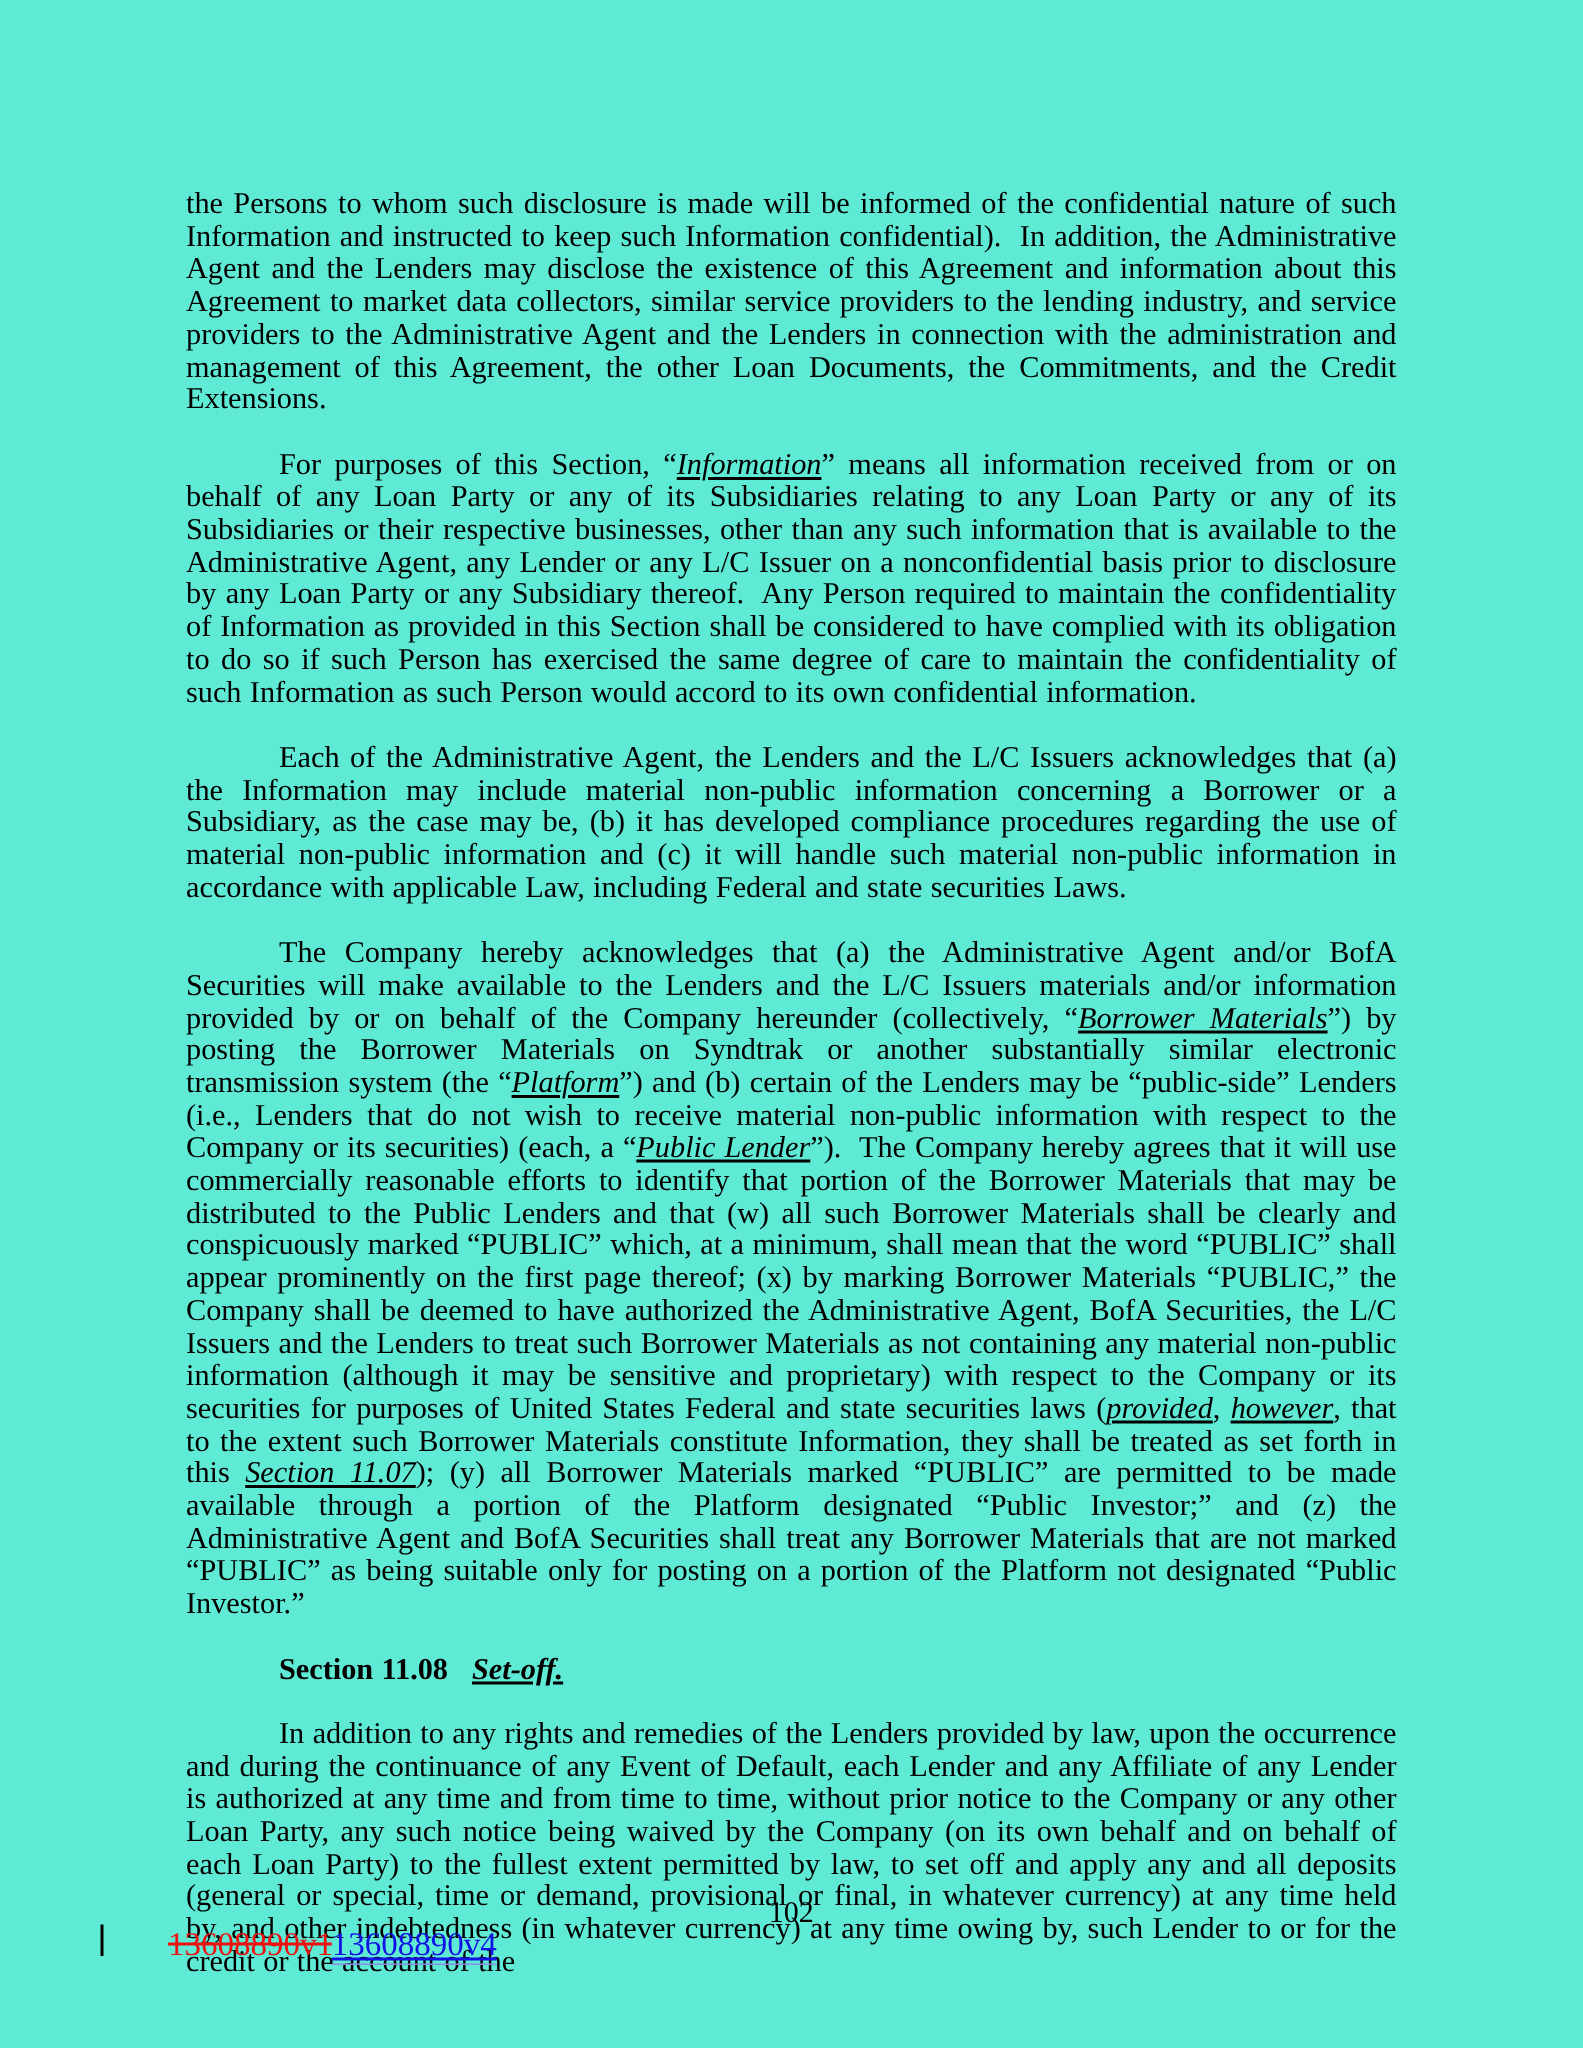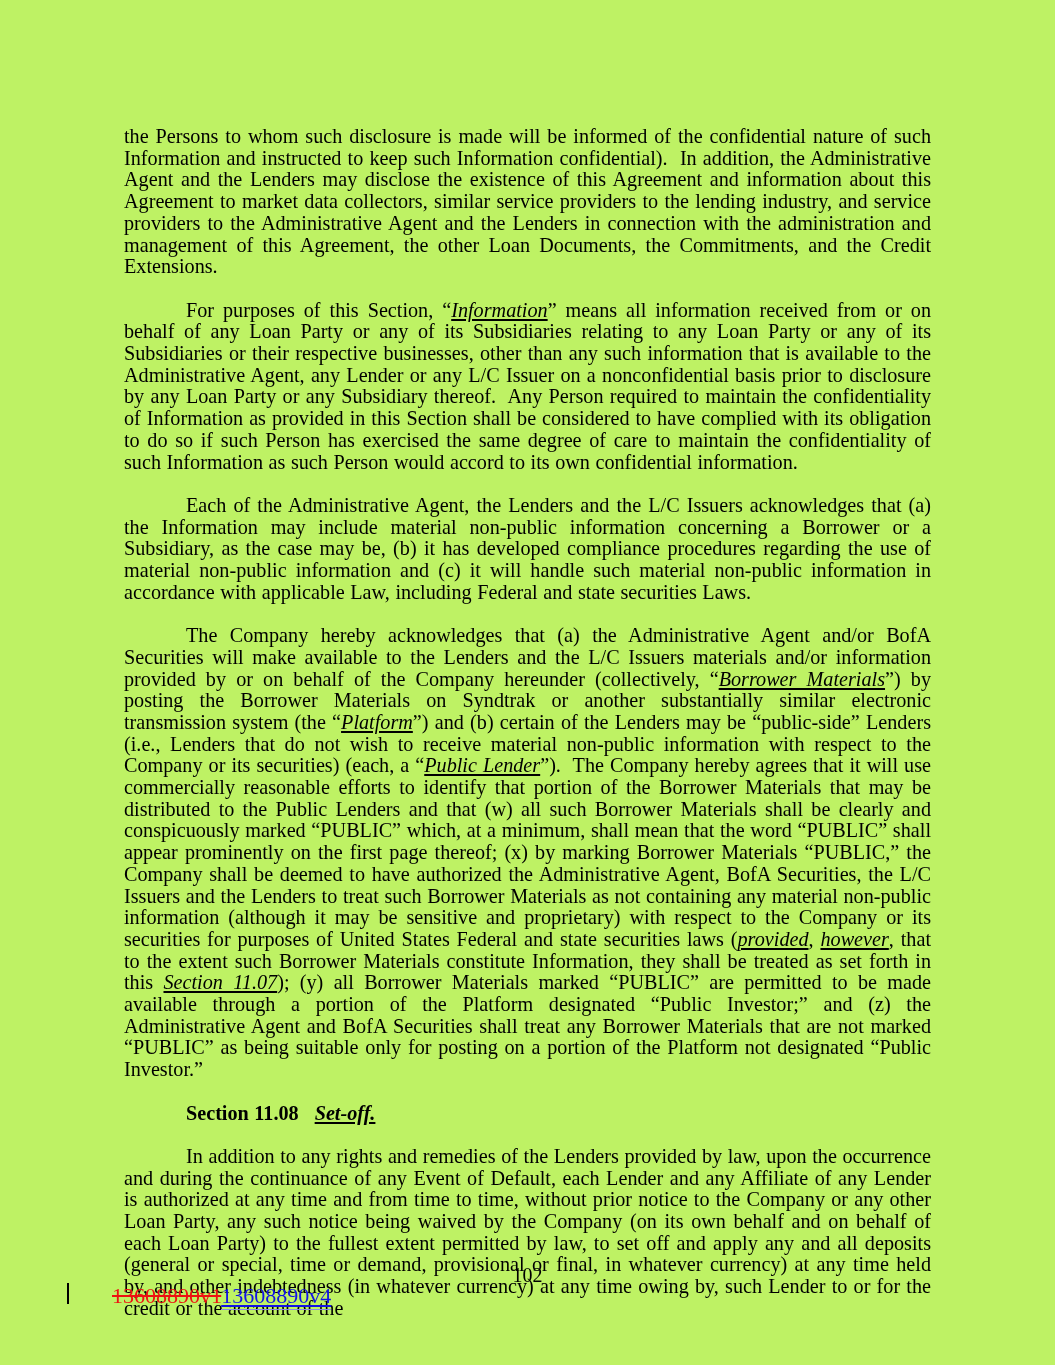--- a/index.html
+++ b/index.html
@@ -1,20 +1,20 @@
 <!DOCTYPE html>
 <html><head>
 <meta charset="utf-8">
 <style>
   html, body { margin: 0; padding: 0; background: #ffffff; }
   .page {
     position: relative;
     width: 1055px;
     height: 1365px;
-    background: #bef264;
+    background: #5eead4;
     font-family: "Liberation Serif", "DejaVu Serif", serif;
     color: #000000;
     overflow: hidden;
   }
   .doc-body {
     position: absolute;
     left: 124px;
     top: 126px;
     width: 807px;
   }

